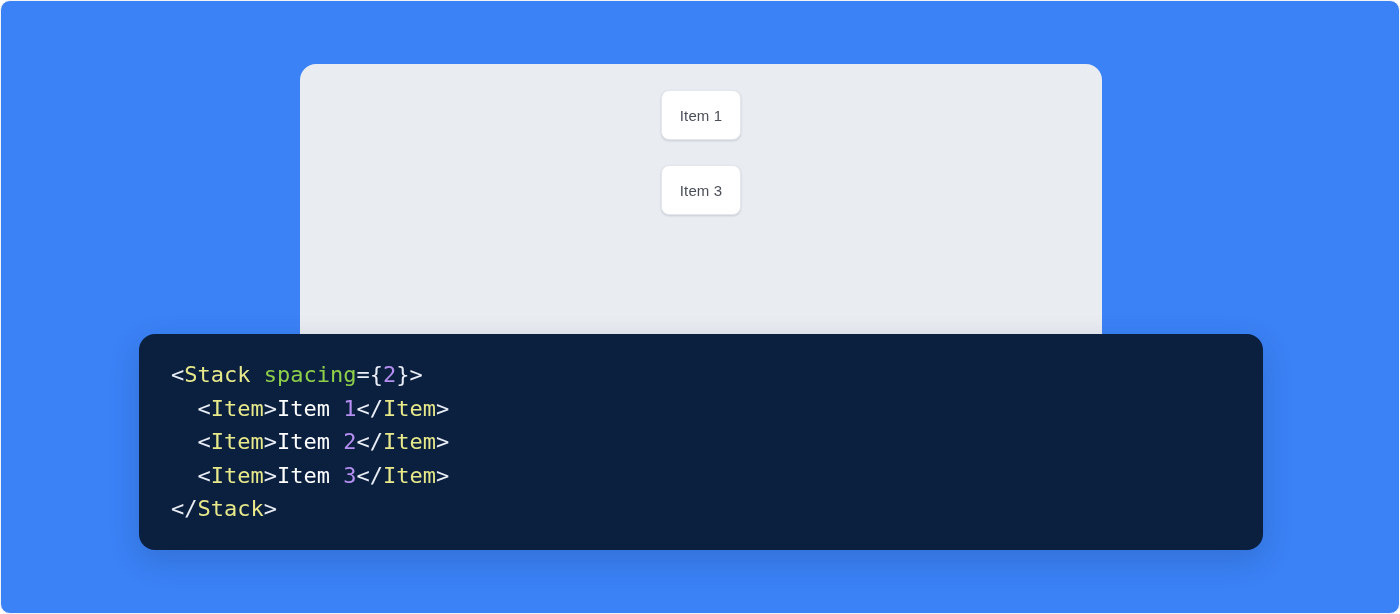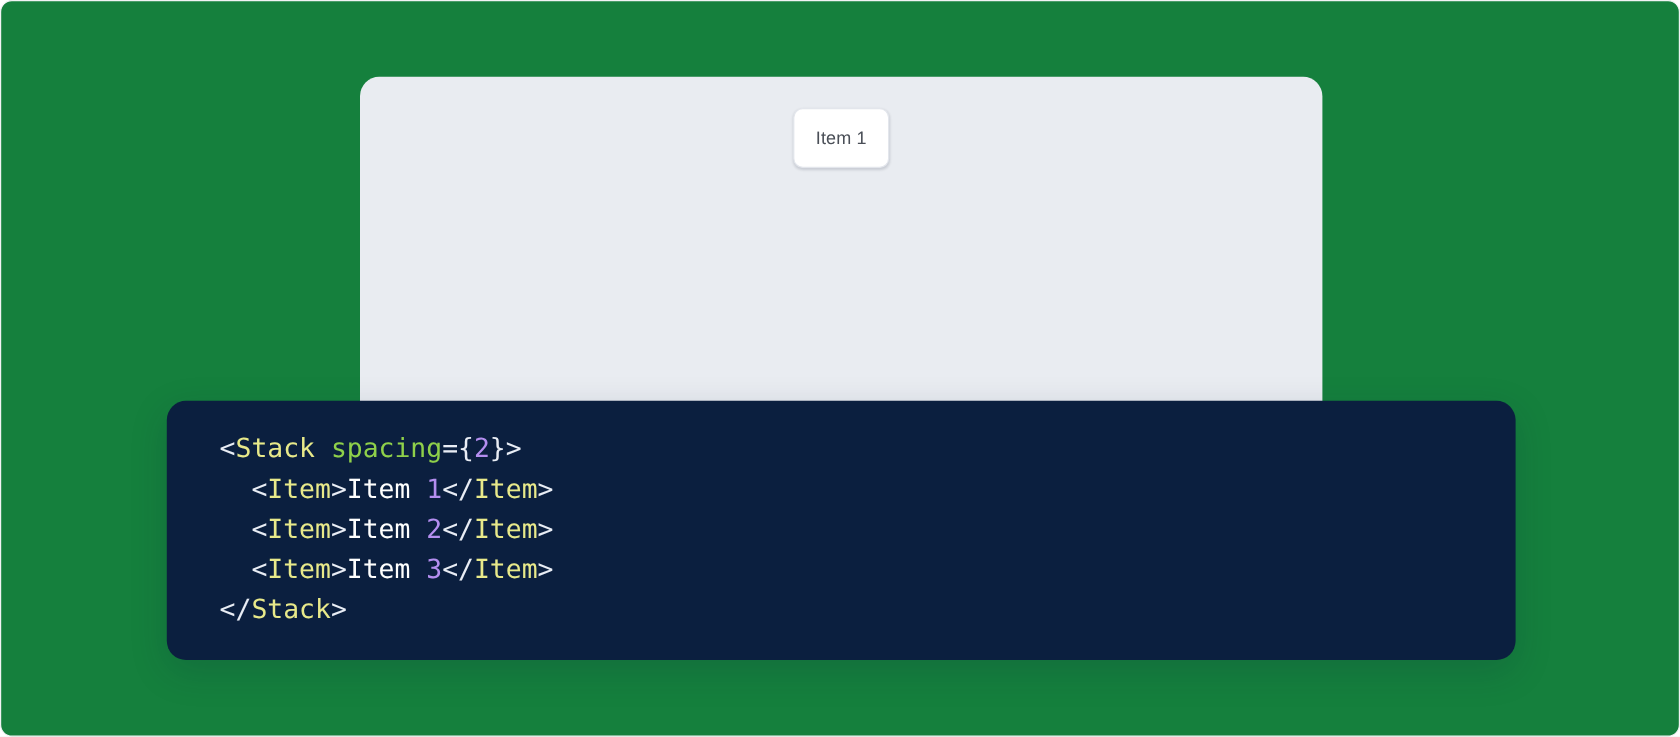--- a/index.html
+++ b/index.html
@@ -13,21 +13,21 @@
     overflow: hidden;
     font-family: "Liberation Sans", sans-serif;
   }
 
   
   #page-frame {
     position: relative;
     width: 1400px;
     height: 614px;
     box-sizing: border-box;
-    background: #15803d;
+    background: #3b82f6;
     border-radius: 10px;
     border: 1px solid #f2f3f5;
     overflow: hidden;
   }
 
   
   #preview-panel {
     position: absolute;
     left: 299px;
     top: 63px;
@@ -73,21 +73,21 @@
   
   #code-panel {
     position: absolute;
     left: 138px;
     top: 333px;
     width: 1124px;
     height: 216px;
     background: #0b1f3f;
     border-radius: 16px;
     box-sizing: border-box;
-    padding: 24px 44px;
+    padding: 24px 32px;
     box-shadow: 0 10px 30px rgba(11, 31, 63, 0.18);
     overflow: hidden;
   }
 
   #code-block {
     margin: 0;
     font-family: "DejaVu Sans Mono", monospace;
     font-size: 22px;
     line-height: 33.5px;
     white-space: pre;
@@ -105,20 +105,23 @@
 </head>
 <body>
 
 <div id="page-frame">
 
   <div id="preview-panel">
     <div id="stack">
       <div class="stack-item">
         <span class="stack-item-label">Item 1</span>
       </div>
+      <div class="stack-item">
+        <span class="stack-item-label">Item 3</span>
+      </div>
     </div>
   </div>
 
   <div id="code-panel">
     <pre id="code-block"><span class="code-line"><span class="tok-punc">&lt;</span><span class="tok-tag">Stack</span><span class="tok-punc"> </span><span class="tok-attr">spacing</span><span class="tok-punc">=</span><span class="tok-punc">{</span><span class="tok-num">2</span><span class="tok-punc">}</span><span class="tok-punc">&gt;</span></span><span class="code-line"><span class="tok-punc">  </span><span class="tok-punc">&lt;</span><span class="tok-tag">Item</span><span class="tok-punc">&gt;</span><span class="tok-text">Item </span><span class="tok-num">1</span><span class="tok-punc">&lt;/</span><span class="tok-tag">Item</span><span class="tok-punc">&gt;</span></span><span class="code-line"><span class="tok-punc">  </span><span class="tok-punc">&lt;</span><span class="tok-tag">Item</span><span class="tok-punc">&gt;</span><span class="tok-text">Item </span><span class="tok-num">2</span><span class="tok-punc">&lt;/</span><span class="tok-tag">Item</span><span class="tok-punc">&gt;</span></span><span class="code-line"><span class="tok-punc">  </span><span class="tok-punc">&lt;</span><span class="tok-tag">Item</span><span class="tok-punc">&gt;</span><span class="tok-text">Item </span><span class="tok-num">3</span><span class="tok-punc">&lt;/</span><span class="tok-tag">Item</span><span class="tok-punc">&gt;</span></span><span class="code-line"><span class="tok-punc">&lt;/</span><span class="tok-tag">Stack</span><span class="tok-punc">&gt;</span></span></pre>
   </div>
 
 </div>
 
 </body></html>

